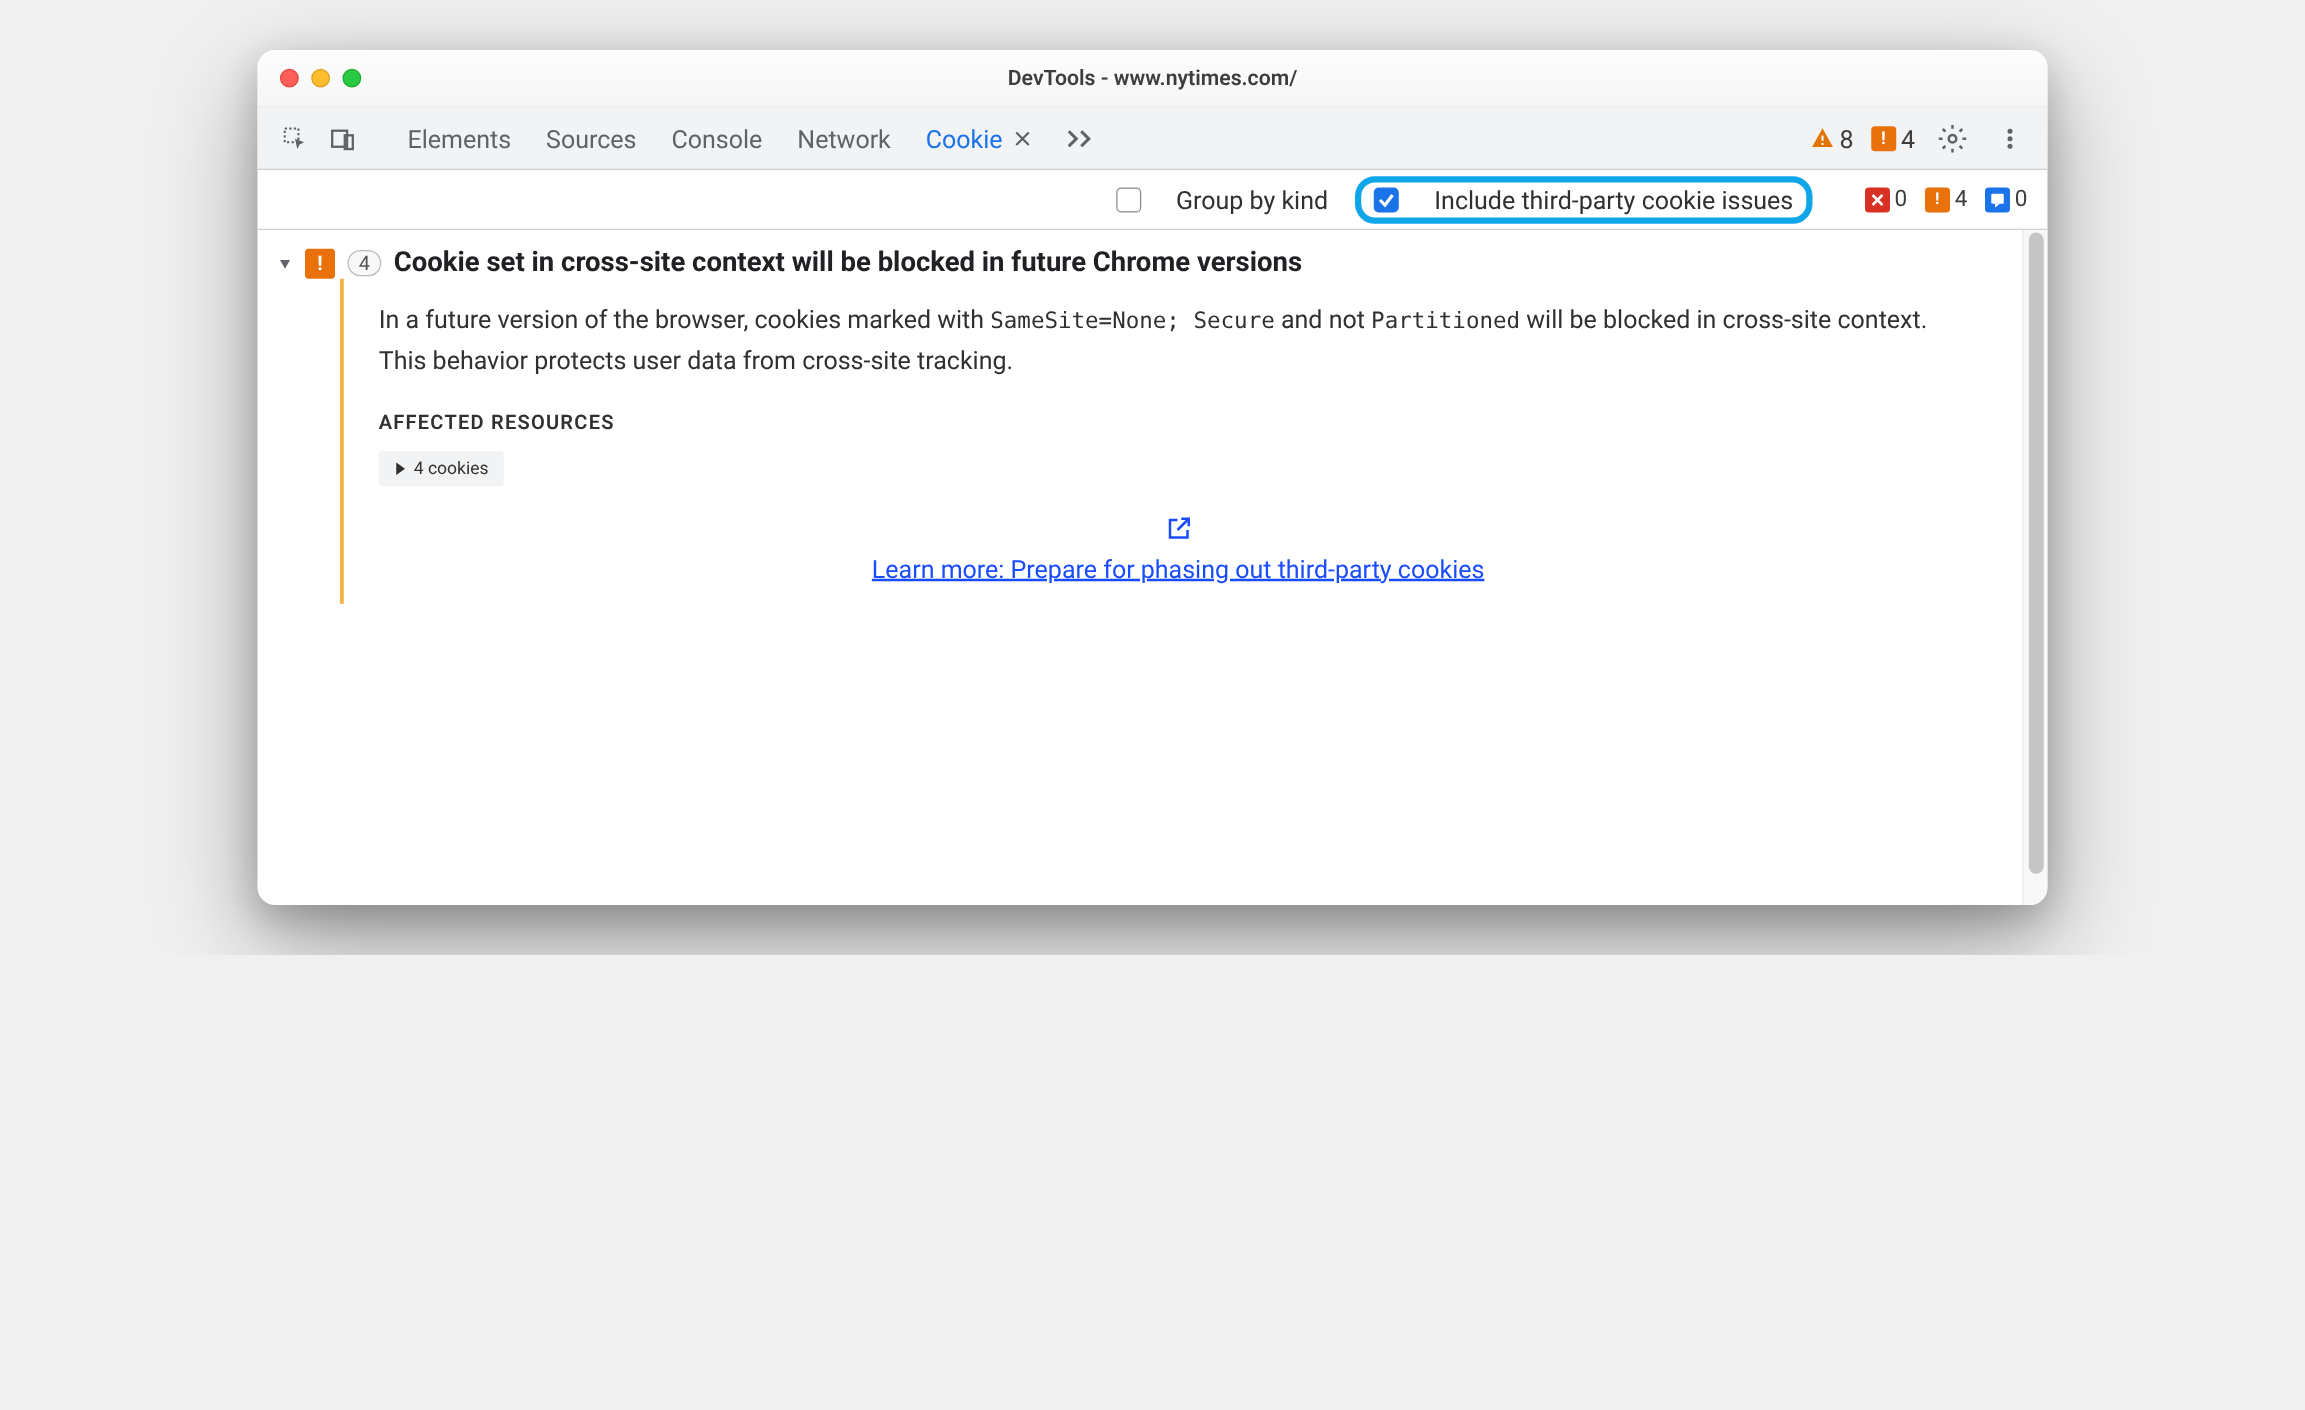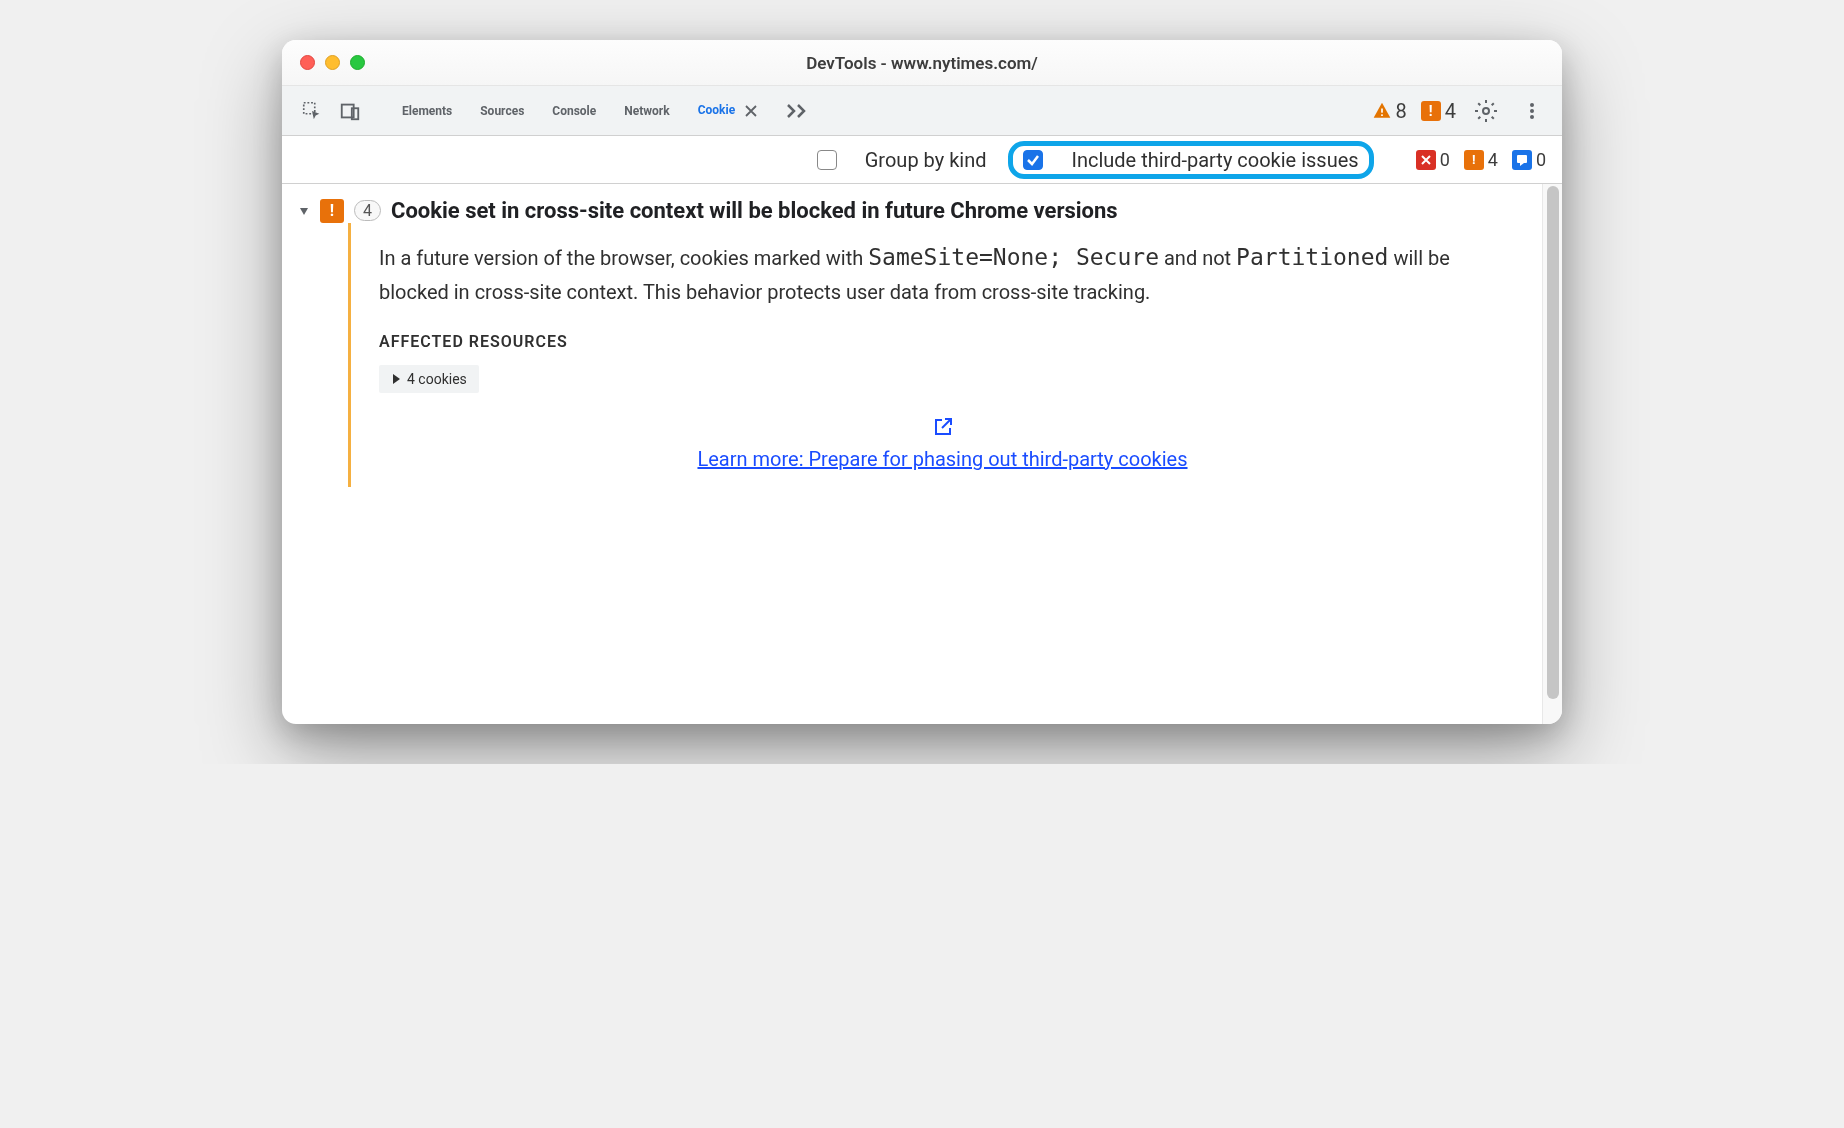--- a/index.html
+++ b/index.html
@@ -9,21 +9,21 @@
       font-family: -apple-system, BlinkMacSystemFont, "Segoe UI", Roboto, Helvetica, Arial, sans-serif;
     }
     body {
       background: #f0f0f0;
       padding: 40px;
       display: flex;
       justify-content: center;
       align-items: flex-start;
     }
     .window {
-      width: 1280px;
+      width: 1432px;
       background: #fff;
       border-radius: 14px;
       box-shadow: 0 30px 80px rgba(0,0,0,0.35), 0 10px 30px rgba(0,0,0,0.2);
       overflow: hidden;
     }
     .titlebar {
       height: 46px;
       background: linear-gradient(#fdfdfd, #f6f6f6);
       border-bottom: 1px solid #e5e5e5;
       display: flex;
@@ -72,28 +72,27 @@
       border-radius: 4px;
     }
     .tab-list {
       display: flex;
       align-items: center;
       gap: 24px;
       margin-left: 28px;
       flex: 1;
     }
     .tab {
-      font-size: 12px;
-      color: #5f6368;
-      cursor: pointer;
-      display: flex;
-      align-items: flex-start;
+      font-size: 20px;
+      color: #5f6368;
+      cursor: pointer;
+      display: flex;
+      align-items: center;
       gap: 8px;
       padding: 4px 2px;
-      font-weight: bold;
     }
     .tab.active { color: #1a73e8; }
     .tab-close {
       font-size: 18px;
       color: #5f6368;
     }
     .overflow-chevrons {
       color: #5f6368;
       font-size: 18px;
     }
@@ -255,21 +254,21 @@
       padding: 16px 20px 16px 28px;
     }
     .issue-desc {
       font-size: 20px;
       line-height: 1.6;
       color: #303030;
       margin-bottom: 24px;
     }
     .mono {
       font-family: "SF Mono", Menlo, Consolas, monospace;
-      font-size: 23px;
+      font-size: 18px;
     }
     .section-heading {
       font-size: 16px;
       font-weight: 600;
       letter-spacing: 1px;
       color: #303030;
       margin-bottom: 14px;
     }
     .expandable-row {
       display: inline-flex;

